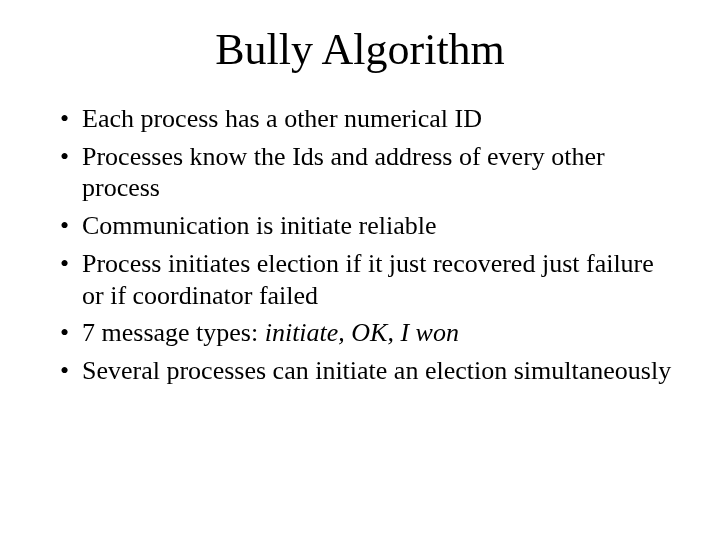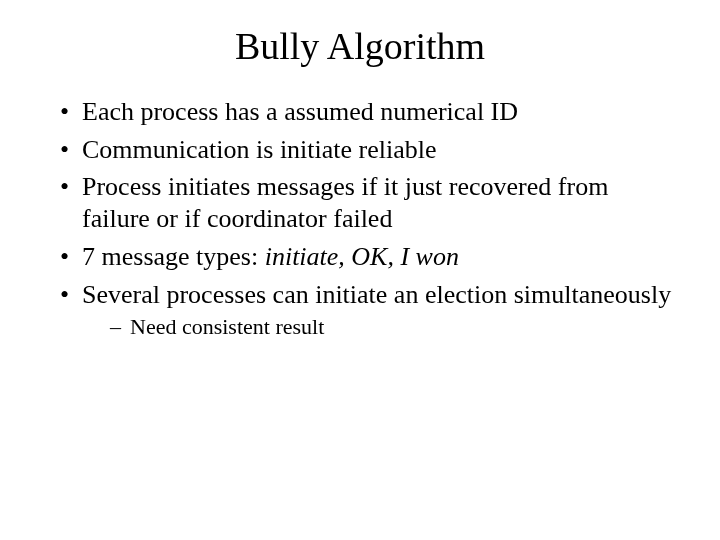--- a/index.html
+++ b/index.html
@@ -13,21 +13,21 @@
     overflow: hidden;
   }
   .slide {
     width: 720px;
     height: 540px;
     box-sizing: border-box;
     padding: 20px 30px 20px 30px;
   }
   .title {
     text-align: center;
-    font-size: 38px;
+    font-size: 44px;
     font-weight: normal;
     margin: 4px 0 28px 0;
   }
   ul.outer {
     list-style: none;
     margin: 0;
     padding: 0 10px 0 30px;
     font-size: 26px;
     line-height: 1.22;
   }
@@ -63,33 +63,31 @@
   sup { font-size: 0.7em; line-height: 0; }
 </style>
 </head>
 <body>
 
 <div class="slide">
   <h1 class="title">Bully Algorithm</h1>
 
   <ul class="outer">
     <li>
-      <span>Each process has a assumed numerical ID</span>
+      <span>Each process has a other numerical ID</span>
+    </li>
+    <li>
+      <span>Processes know the Ids and address of every other process</span>
     </li>
     <li>
       <span>Communication is initiate reliable</span>
     </li>
     <li>
-      <span>Process initiates messages if it just recovered from failure or if coordinator failed</span>
+      <span>Process initiates election if it just recovered just failure or if coordinator failed</span>
     </li>
     <li>
       <span>7 message types: </span><span class="i">initiate, OK, I won</span>
     </li>
     <li>
       <span>Several processes can initiate an election simultaneously</span>
-      <ul class="inner">
-        <li>
-          <span>Need consistent result</span>
-        </li>
-      </ul>
     </li>
   </ul>
 </div>
 
 </body></html>

